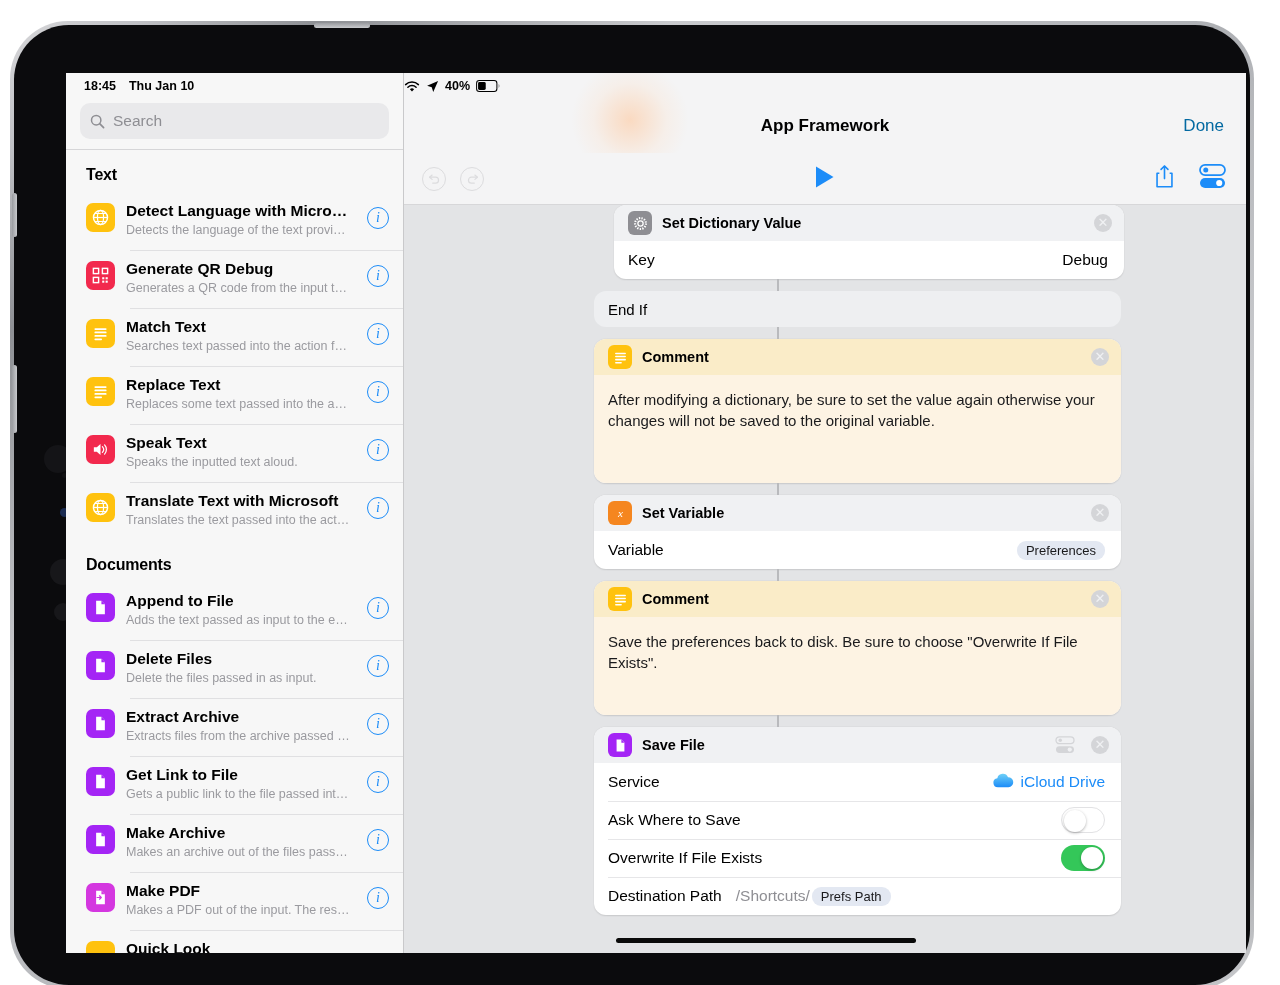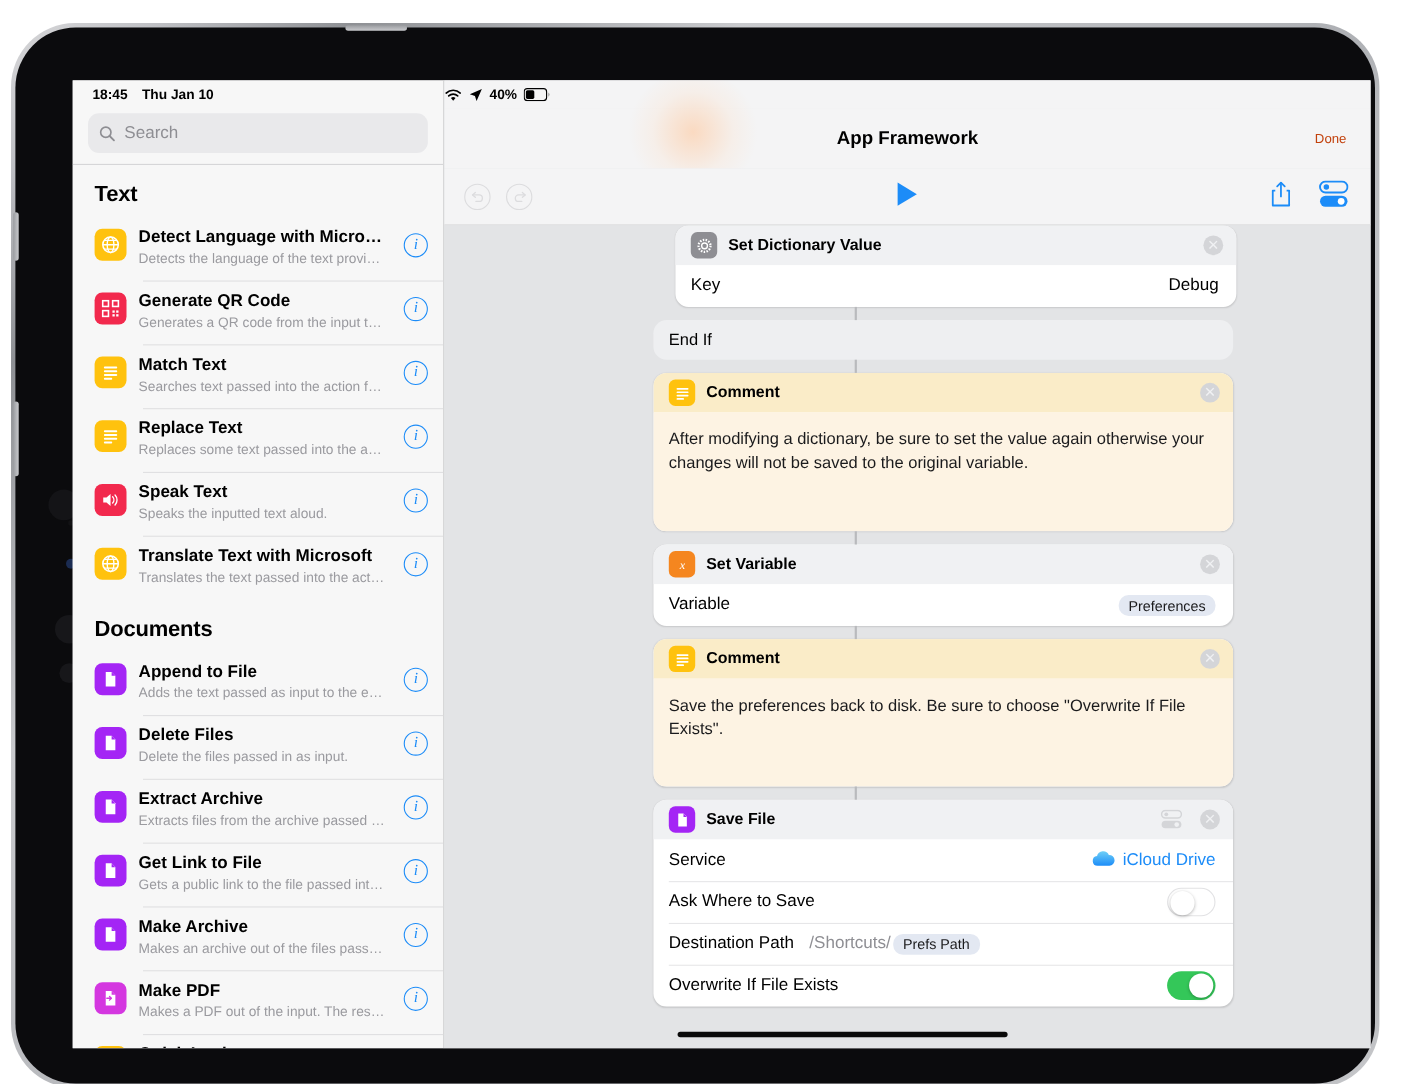--- a/index.html
+++ b/index.html
@@ -68,21 +68,21 @@
   }
   #search-box svg { flex: none; }
   #search-input {
     border: none; background: transparent; outline: none;
     font-family: "Liberation Sans", sans-serif;
     font-size: 15.5px; color: #3c3c43; width: 100%;
   }
   #search-input::placeholder { color: #8e8e93; }
   .sb-divider { height: 1px; background: #d6d6d8; }
   .sb-section-title {
-    font-size: 20px; font-weight: bold; color: #000;
+    font-size: 16px; font-weight: bold; color: #000;
     padding: 16px 0 8px 20px; letter-spacing: -0.2px;
   }
   .sb-row {
     display: flex; align-items: flex-start; gap: 11px;
     padding: 9px 14px 9px 20px; position: relative; min-height: 58px;
   }
   .sb-row + .sb-row::before {
     content: ""; position: absolute; left: 64px; right: 0; top: 0;
     height: 1px; background: #e0e0e2;
   }
@@ -111,21 +111,21 @@
     font-size: 12.5px; font-weight: bold; color: #000;
     background: #f4f4f5;
   }
   #nav-bar {
     height: 54px; background: #f4f4f5; position: relative;
     display: flex; align-items: center; justify-content: center;
   }
   #nav-title { font-size: 17px; font-weight: bold; color: #000; }
   #done-button {
     position: absolute; right: 22px; top: 50%; transform: translateY(-50%);
-    font-size: 12px; color: #c2410c; background: none; border: none;
+    font-size: 17px; color: #0369a1; background: none; border: none;
     font-family: "Liberation Sans", sans-serif; cursor: pointer;
   }
   #glow {
     position: absolute; left: 166px; top: -34px; width: 120px; height: 110px;
     border-radius: 50%;
     background: radial-gradient(circle, rgba(255,196,150,0.55) 0%, rgba(255,214,180,0.18) 45%, rgba(255,255,255,0) 72%);
     pointer-events: none;
   }
   #toolbar {
     height: 52px; background: #f4f4f5; position: relative;
@@ -262,21 +262,21 @@
                   <rect x="2.5" y="2.5" width="5.5" height="5.5" fill="none" stroke="#fff" stroke-width="1.5"></rect>
                   <rect x="12" y="2.5" width="5.5" height="5.5" fill="none" stroke="#fff" stroke-width="1.5"></rect>
                   <rect x="2.5" y="12" width="5.5" height="5.5" fill="none" stroke="#fff" stroke-width="1.5"></rect>
                   <rect x="11.8" y="11.8" width="2.2" height="2.2" fill="#fff"></rect>
                   <rect x="15.4" y="11.8" width="2.2" height="2.2" fill="#fff"></rect>
                   <rect x="11.8" y="15.4" width="2.2" height="2.2" fill="#fff"></rect>
                   <rect x="15.4" y="15.4" width="2.2" height="2.2" fill="#fff"></rect>
                 </svg>
               </div>
               <div class="sb-text">
-                <div class="sb-title">Generate QR Code</div>
+                <div class="sb-title">Generate QR Debug</div>
                 <div class="sb-sub">Generates a QR code from the input text.</div>
               </div>
               <div class="info-btn">i</div>
             </div>
             <div class="sb-row">
               <div class="sb-icon" style="background:#ffc20e">
                 <svg width="19" height="19" viewBox="0 0 20 20">
                   <rect x="3.6" y="4.4" width="12.8" height="1.8" rx="0.9" fill="#fff"></rect>
                   <rect x="3.6" y="8" width="12.8" height="1.8" rx="0.9" fill="#fff"></rect>
                   <rect x="3.6" y="11.6" width="12.8" height="1.8" rx="0.9" fill="#fff"></rect>
@@ -593,33 +593,33 @@
               </div>
               <div class="param-row">
                 <span class="param-label">Ask Where to Save</span>
                 <span class="param-value">
                   <div class="toggle off">
                     <div class="knob"></div>
                   </div>
                 </span>
               </div>
               <div class="param-row">
-                <span class="param-label">Destination Path</span>
-                <span class="path-static">/Shortcuts/</span>
-                <span class="pill" style="margin-left:2px">Prefs Path</span>
-                <span style="margin-left:auto"></span>
-              </div>
-              <div class="param-row">
                 <span class="param-label">Overwrite If File Exists</span>
                 <span class="param-value">
                   <div class="toggle on">
                     <div class="knob"></div>
                   </div>
                 </span>
               </div>
+              <div class="param-row">
+                <span class="param-label">Destination Path</span>
+                <span class="path-static">/Shortcuts/</span>
+                <span class="pill" style="margin-left:2px">Prefs Path</span>
+                <span style="margin-left:auto"></span>
+              </div>
             </div>
           </div>
         <div id="home-indicator"></div>
       </div>
 
     </div>
   </div>
 </div>
 
 </body></html>

